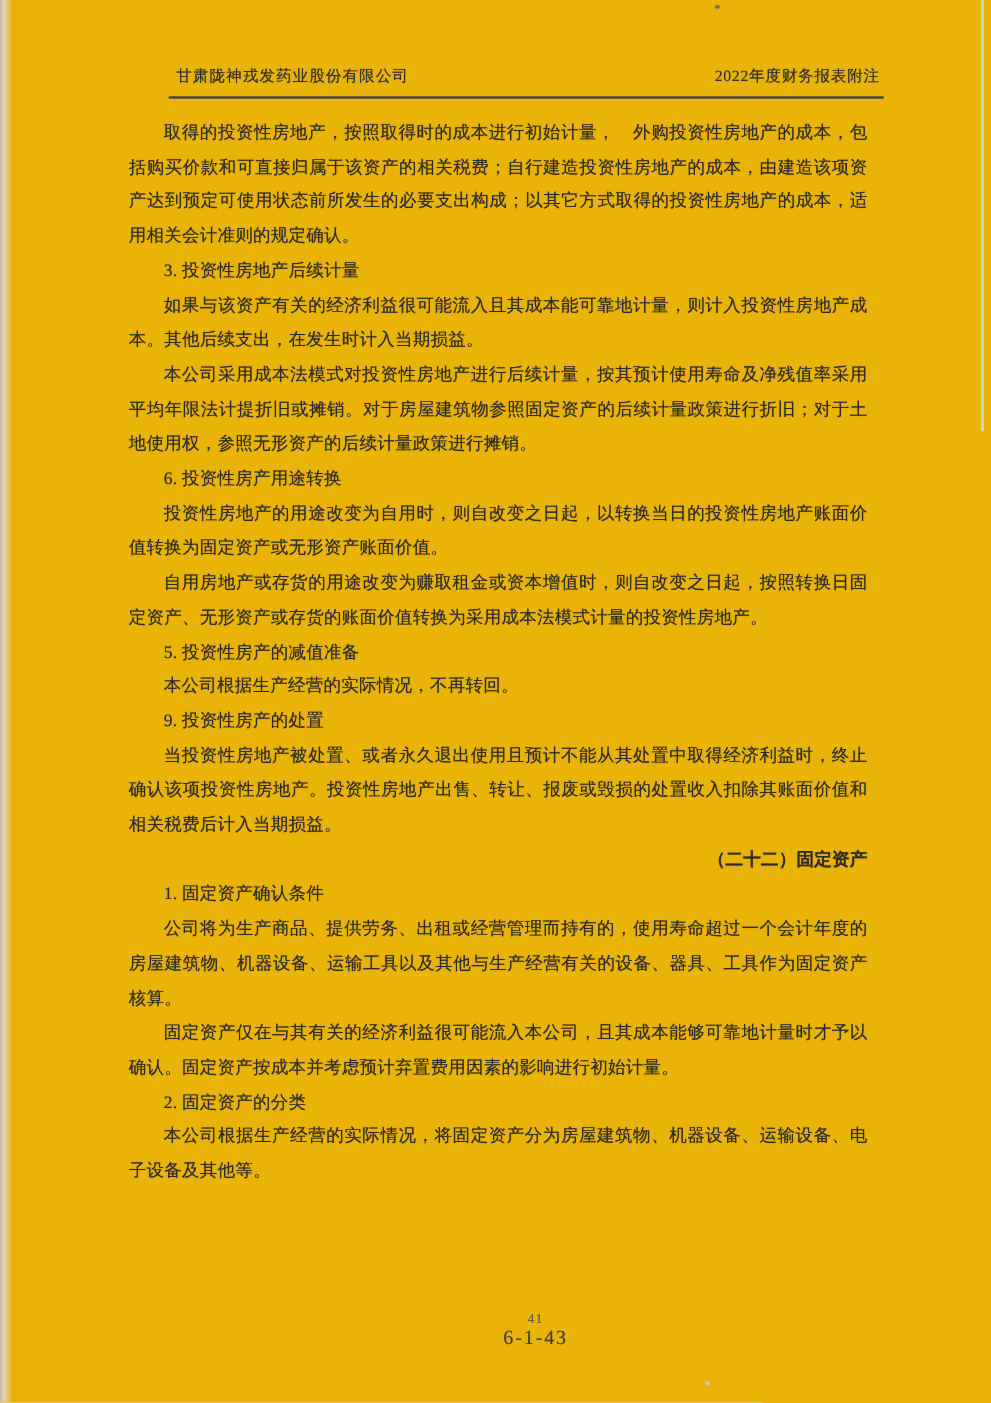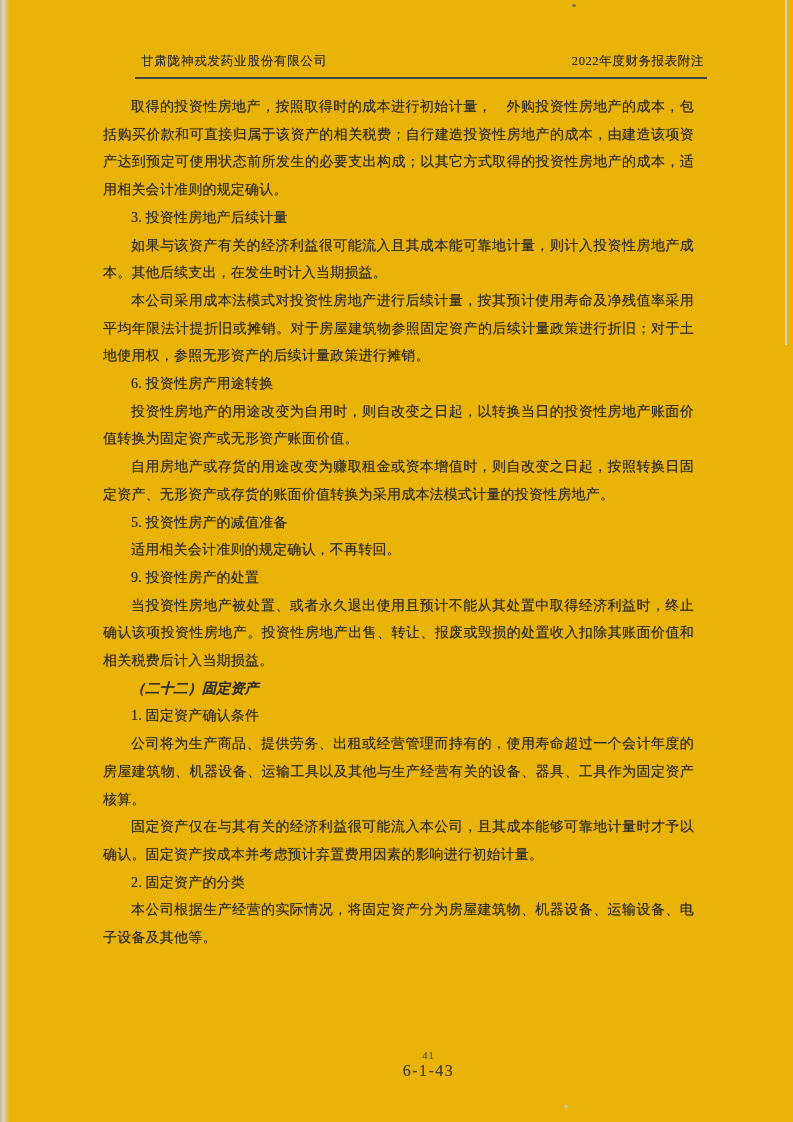--- a/index.html
+++ b/index.html
@@ -47,21 +47,21 @@
   .docbody{
     position:absolute;left:103px;top:93px;width:591px;
     font-size:14px;line-height:27.7px;
     text-align:justify;
     color:#2e2c29;
     text-shadow:0 0 .7px rgba(46,44,41,.6);
     letter-spacing:.2px;
   }
   .docbody p{margin:0;text-indent:2em;}
   .docbody p.heading{text-align:left;}
-  .docbody p.heading-bold{text-align:left;font-weight:bold;font-style:italic;}
+  .docbody p.heading-bold{text-align:right;font-weight:bold;}
 
   
   .footer{
     position:absolute;left:0;top:1050px;width:793px;
     text-align:center;
     transform:translateX(32px);
     color:#4a4741;
   }
   .footer .pagenum{
     font-size:10.5px;letter-spacing:1px;color:#5a5752;
@@ -91,21 +91,21 @@
   <div class="docbody">
 
   <p class="para">取得的投资性房地产，按照取得时的成本进行初始计量，　外购投资性房地产的成本，包括购买价款和可直接归属于该资产的相关税费；自行建造投资性房地产的成本，由建造该项资产达到预定可使用状态前所发生的必要支出构成；以其它方式取得的投资性房地产的成本，适用相关会计准则的规定确认。</p>
       <p class="heading">3. 投资性房地产后续计量</p>
       <p class="para">如果与该资产有关的经济利益很可能流入且其成本能可靠地计量，则计入投资性房地产成本。其他后续支出，在发生时计入当期损益。</p>
       <p class="para">本公司采用成本法模式对投资性房地产进行后续计量，按其预计使用寿命及净残值率采用平均年限法计提折旧或摊销。对于房屋建筑物参照固定资产的后续计量政策进行折旧；对于土地使用权，参照无形资产的后续计量政策进行摊销。</p>
       <p class="heading">6. 投资性房产用途转换</p>
       <p class="para">投资性房地产的用途改变为自用时，则自改变之日起，以转换当日的投资性房地产账面价值转换为固定资产或无形资产账面价值。</p>
       <p class="para">自用房地产或存货的用途改变为赚取租金或资本增值时，则自改变之日起，按照转换日固定资产、无形资产或存货的账面价值转换为采用成本法模式计量的投资性房地产。</p>
       <p class="heading">5. 投资性房产的减值准备</p>
-      <p class="para">适用相关会计准则的规定确认，不再转回。</p>
+      <p class="para">本公司根据生产经营的实际情况，不再转回。</p>
       <p class="heading">9. 投资性房产的处置</p>
       <p class="para">当投资性房地产被处置、或者永久退出使用且预计不能从其处置中取得经济利益时，终止确认该项投资性房地产。投资性房地产出售、转让、报废或毁损的处置收入扣除其账面价值和相关税费后计入当期损益。</p>
       <p class="heading-bold">（二十二）固定资产</p>
       <p class="heading">1. 固定资产确认条件</p>
       <p class="para">公司将为生产商品、提供劳务、出租或经营管理而持有的，使用寿命超过一个会计年度的房屋建筑物、机器设备、运输工具以及其他与生产经营有关的设备、器具、工具作为固定资产核算。</p>
       <p class="para">固定资产仅在与其有关的经济利益很可能流入本公司，且其成本能够可靠地计量时才予以确认。固定资产按成本并考虑预计弃置费用因素的影响进行初始计量。</p>
       <p class="heading">2. 固定资产的分类</p>
       <p class="para">本公司根据生产经营的实际情况，将固定资产分为房屋建筑物、机器设备、运输设备、电子设备及其他等。</p>
     </div>
 

